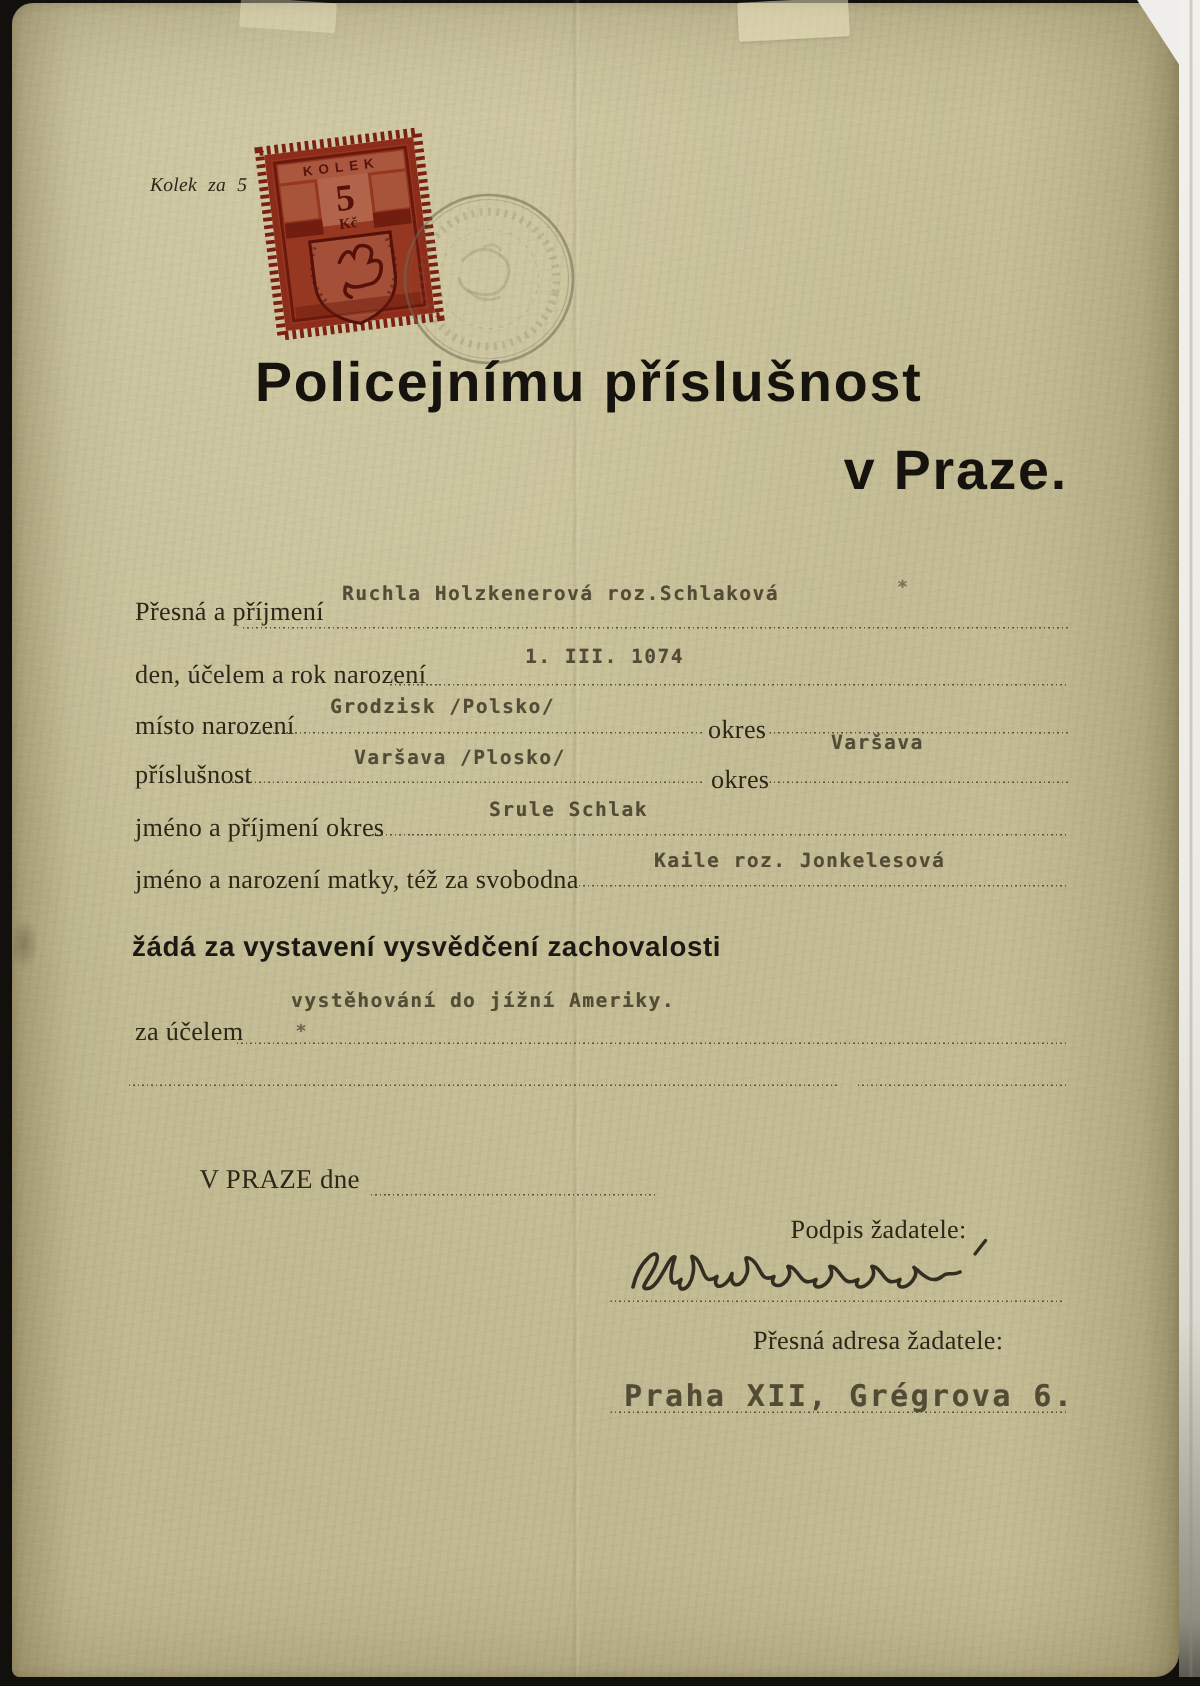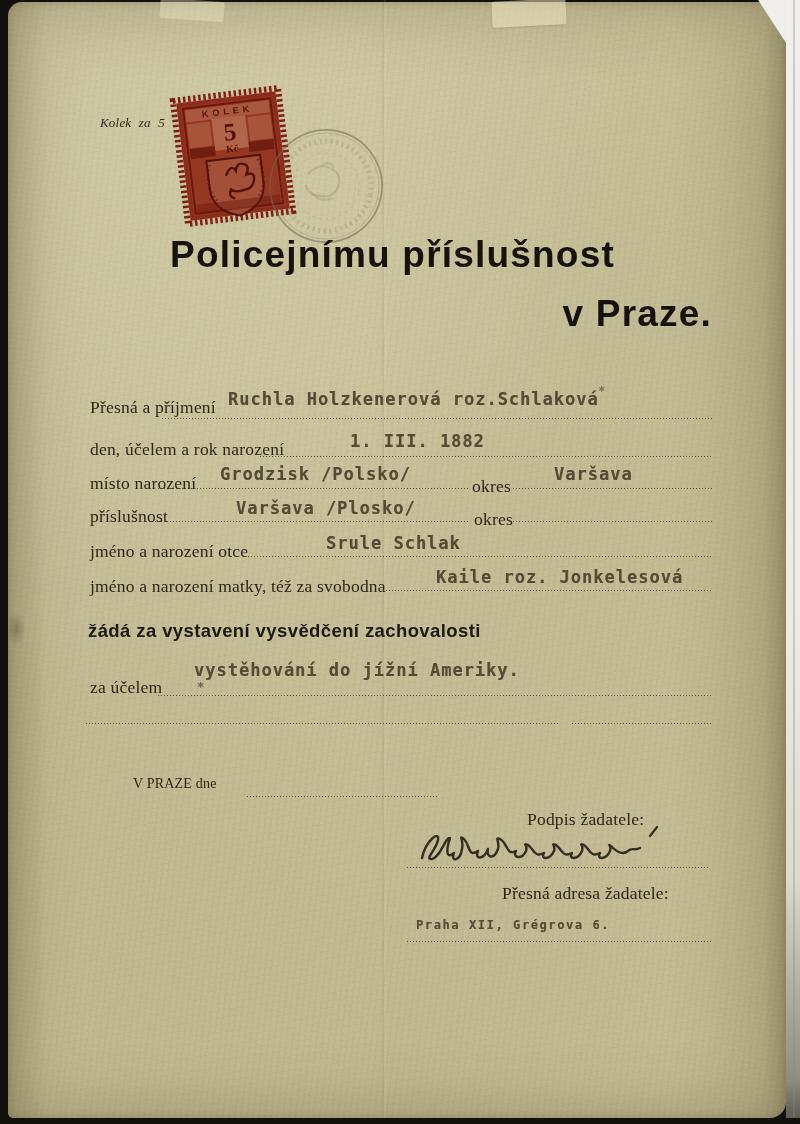--- a/index.html
+++ b/index.html
@@ -50,21 +50,21 @@
     background:linear-gradient(90deg,transparent,rgba(95,85,52,0.12) 40%,rgba(255,255,244,0.10) 65%,transparent);
   }
   .blob-edge{
     position:absolute;left:6px;top:612px;width:20px;height:34px;
     background:radial-gradient(closest-side,rgba(60,50,28,0.30),transparent);
   }
   
   .print-label{color:#2c2719;font-size:17.5px;letter-spacing:0.2px;}
   .typed{
     font-family:"DejaVu Sans Mono", monospace;font-weight:700;
-    font-size:17px;letter-spacing:1px;color:#4b432f;opacity:0.93;
+    font-size:13px;letter-spacing:1px;color:#4b432f;opacity:0.93;
     text-shadow:0.3px 0.3px 0 rgba(60,50,30,0.35);white-space:nowrap;
   }
   .title{
     font-family:"Liberation Sans", sans-serif;font-weight:700;
     font-size:37px;letter-spacing:1.2px;color:#16130e;white-space:nowrap;
   }
   .bold-line{
     font-family:"Liberation Sans", sans-serif;font-weight:700;
     font-size:18.5px;letter-spacing:0.4px;color:#1c1813;
   }
@@ -79,44 +79,44 @@
   .stamp-wrap{left:176px;top:90px;width:114px;height:132px;transform:rotate(-7deg);}
   .postmark-wrap{left:266px;top:126px;width:120px;height:120px;transform:rotate(12deg);}
   .title1{left:170px;top:234px;}
   .title2{right:88px;top:293px;}
   .r1-label{left:90px;top:397px;}   .r1-value{left:228px;top:389px;} .r1-mark{left:598px;top:384px;font-size:12px;opacity:0.6;}
   .r1-line{left:162px;top:417px;width:550px;}
   .r2-label{left:90px;top:439px;}   .r2-value{left:350px;top:431px;}
   .r2-line{left:260px;top:455px;width:452px;}
   .r3-label{left:90px;top:473px;text-align:right;}   .r3-value{left:220px;top:464px;}
   .r3-line{left:158px;top:487px;width:310px;}
-  .r3-okres{left:472px;top:476px;}  .r3-value2{left:554px;top:464px;}
+  .r3-okres{left:472px;top:476px;}  .r3-value2{left:554px;top:488px;}
   .r3-line2{left:513px;top:487px;width:199px;}
   .r4-label{left:90px;top:506px;}   .r4-value{left:236px;top:498px;}
   .r4-line{left:146px;top:520px;width:322px;}
   .r4-okres{left:474px;top:509px;}
   .r4-line2{left:513px;top:520px;width:199px;}
   .r5-label{left:90px;top:541px;}   .r5-value{left:326px;top:533px;}
   .r5-line{left:248px;top:555px;width:464px;}
   .r6-label{left:90px;top:576px;}   .r6-value{left:436px;top:567px;}
   .r6-line{left:386px;top:589px;width:326px;}
   .request{left:88px;top:620px;width:624px;text-align:left;}
   .purpose-label{left:90px;top:677px;}
   .purpose-value{left:194px;top:660px;}
   .purpose-mark{left:197px;top:680px;font-size:12px;opacity:0.7;}
   .purpose-line{left:158px;top:694px;width:554px;}
   .sep-line-a{left:86px;top:722px;width:474px;}
   .sep-line-b{left:572px;top:722px;width:140px;}
-  .vpraze{left:133px;top:776px;font-size:14px;}
+  .vpraze{left:133px;top:776px;font-size:18px;}
   .vpraze-line{left:247px;top:795px;width:190px;}
   .podpis{left:527px;top:809px;}
   .sig-wrap{left:414px;top:822px;width:256px;height:46px;}
   .sig-line{left:407px;top:866px;width:303px;}
   .adresa{left:502px;top:883px;}
-  .addr-value{left:416px;top:918px;font-size:12px;letter-spacing:1.6px;}
+  .addr-value{left:416px;top:918px;font-size:20px;letter-spacing:1.6px;}
   .addr-line{left:407px;top:940px;width:305px;}
 </style>
 </head>
 <body>
 
 <div class="paper"></div>
 <div class="corner-cut"></div>
 <div class="scan-strip-right"></div>
 <div class="bottom-bar"></div>
 <div class="tape abs"></div>
@@ -165,37 +165,37 @@
 
 <div class="abs title title1">Policejnímu příslušnost</div>
 <div class="abs title title2">v Praze.</div>
 
 <div class="abs print-label r1-label">Přesná a příjmení</div>
 <div class="abs typed r1-value">Ruchla Holzkenerová roz.Schlaková</div>
 <div class="abs typed r1-mark">*</div>
 <div class="dotline r1-line"></div>
 
 <div class="abs print-label r2-label">den, účelem a rok narození</div>
-<div class="abs typed r2-value">1. III. 1882</div>
+<div class="abs typed r2-value">1. III. 1074</div>
 <div class="dotline r2-line"></div>
 
 <div class="abs print-label r3-label">místo narození</div>
 <div class="abs typed r3-value">Grodzisk /Polsko/</div>
 <div class="dotline r3-line"></div>
 <div class="abs print-label r3-okres">okres</div>
 <div class="abs typed r3-value2">Varšava</div>
 <div class="dotline r3-line2"></div>
 
 <div class="abs print-label r4-label">příslušnost</div>
 <div class="abs typed r4-value">Varšava /Plosko/</div>
 <div class="dotline r4-line"></div>
 <div class="abs print-label r4-okres">okres</div>
 <div class="dotline r4-line2"></div>
 
-<div class="abs print-label r5-label">jméno a narození otce</div>
+<div class="abs print-label r5-label">jméno a příjmení okres</div>
 <div class="abs typed r5-value">Srule Schlak</div>
 <div class="dotline r5-line"></div>
 
 <div class="abs print-label r6-label">jméno a narození matky, též za svobodna</div>
 <div class="abs typed r6-value">Kaile roz. Jonkelesová</div>
 <div class="dotline r6-line"></div>
 
 <div class="abs bold-line request">žádá za vystavení vysvědčení zachovalosti</div>
 
 <div class="abs print-label purpose-label">za účelem</div>

